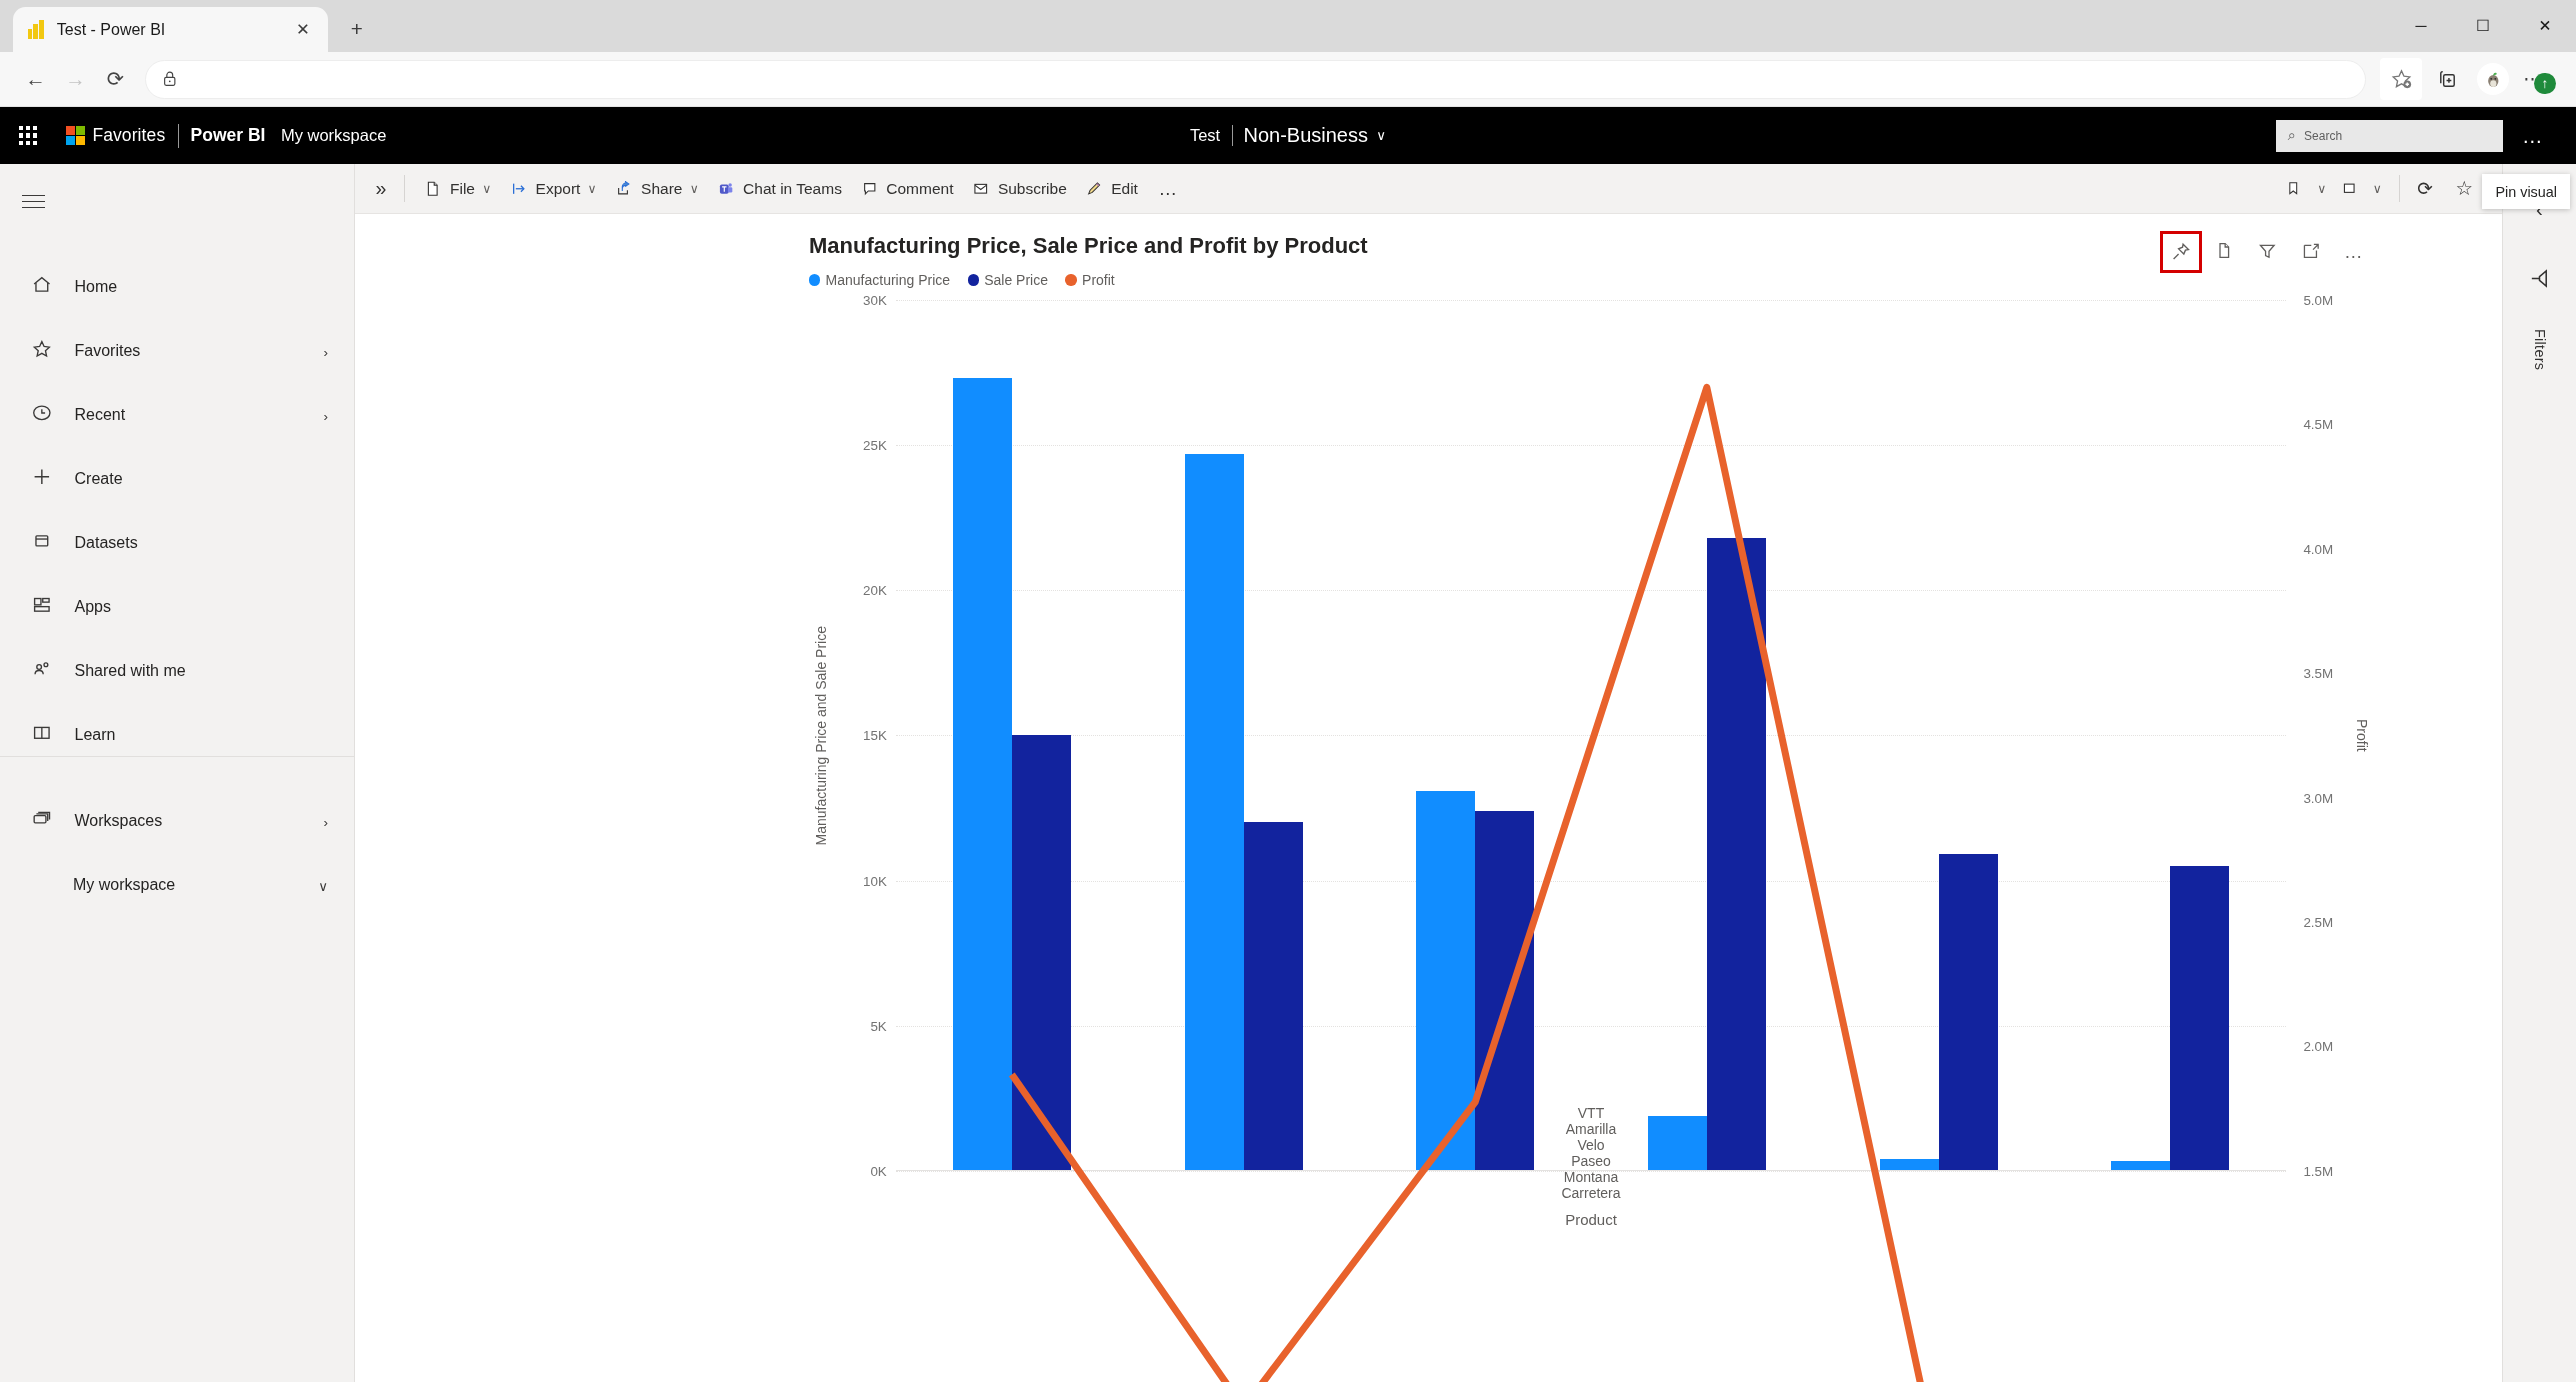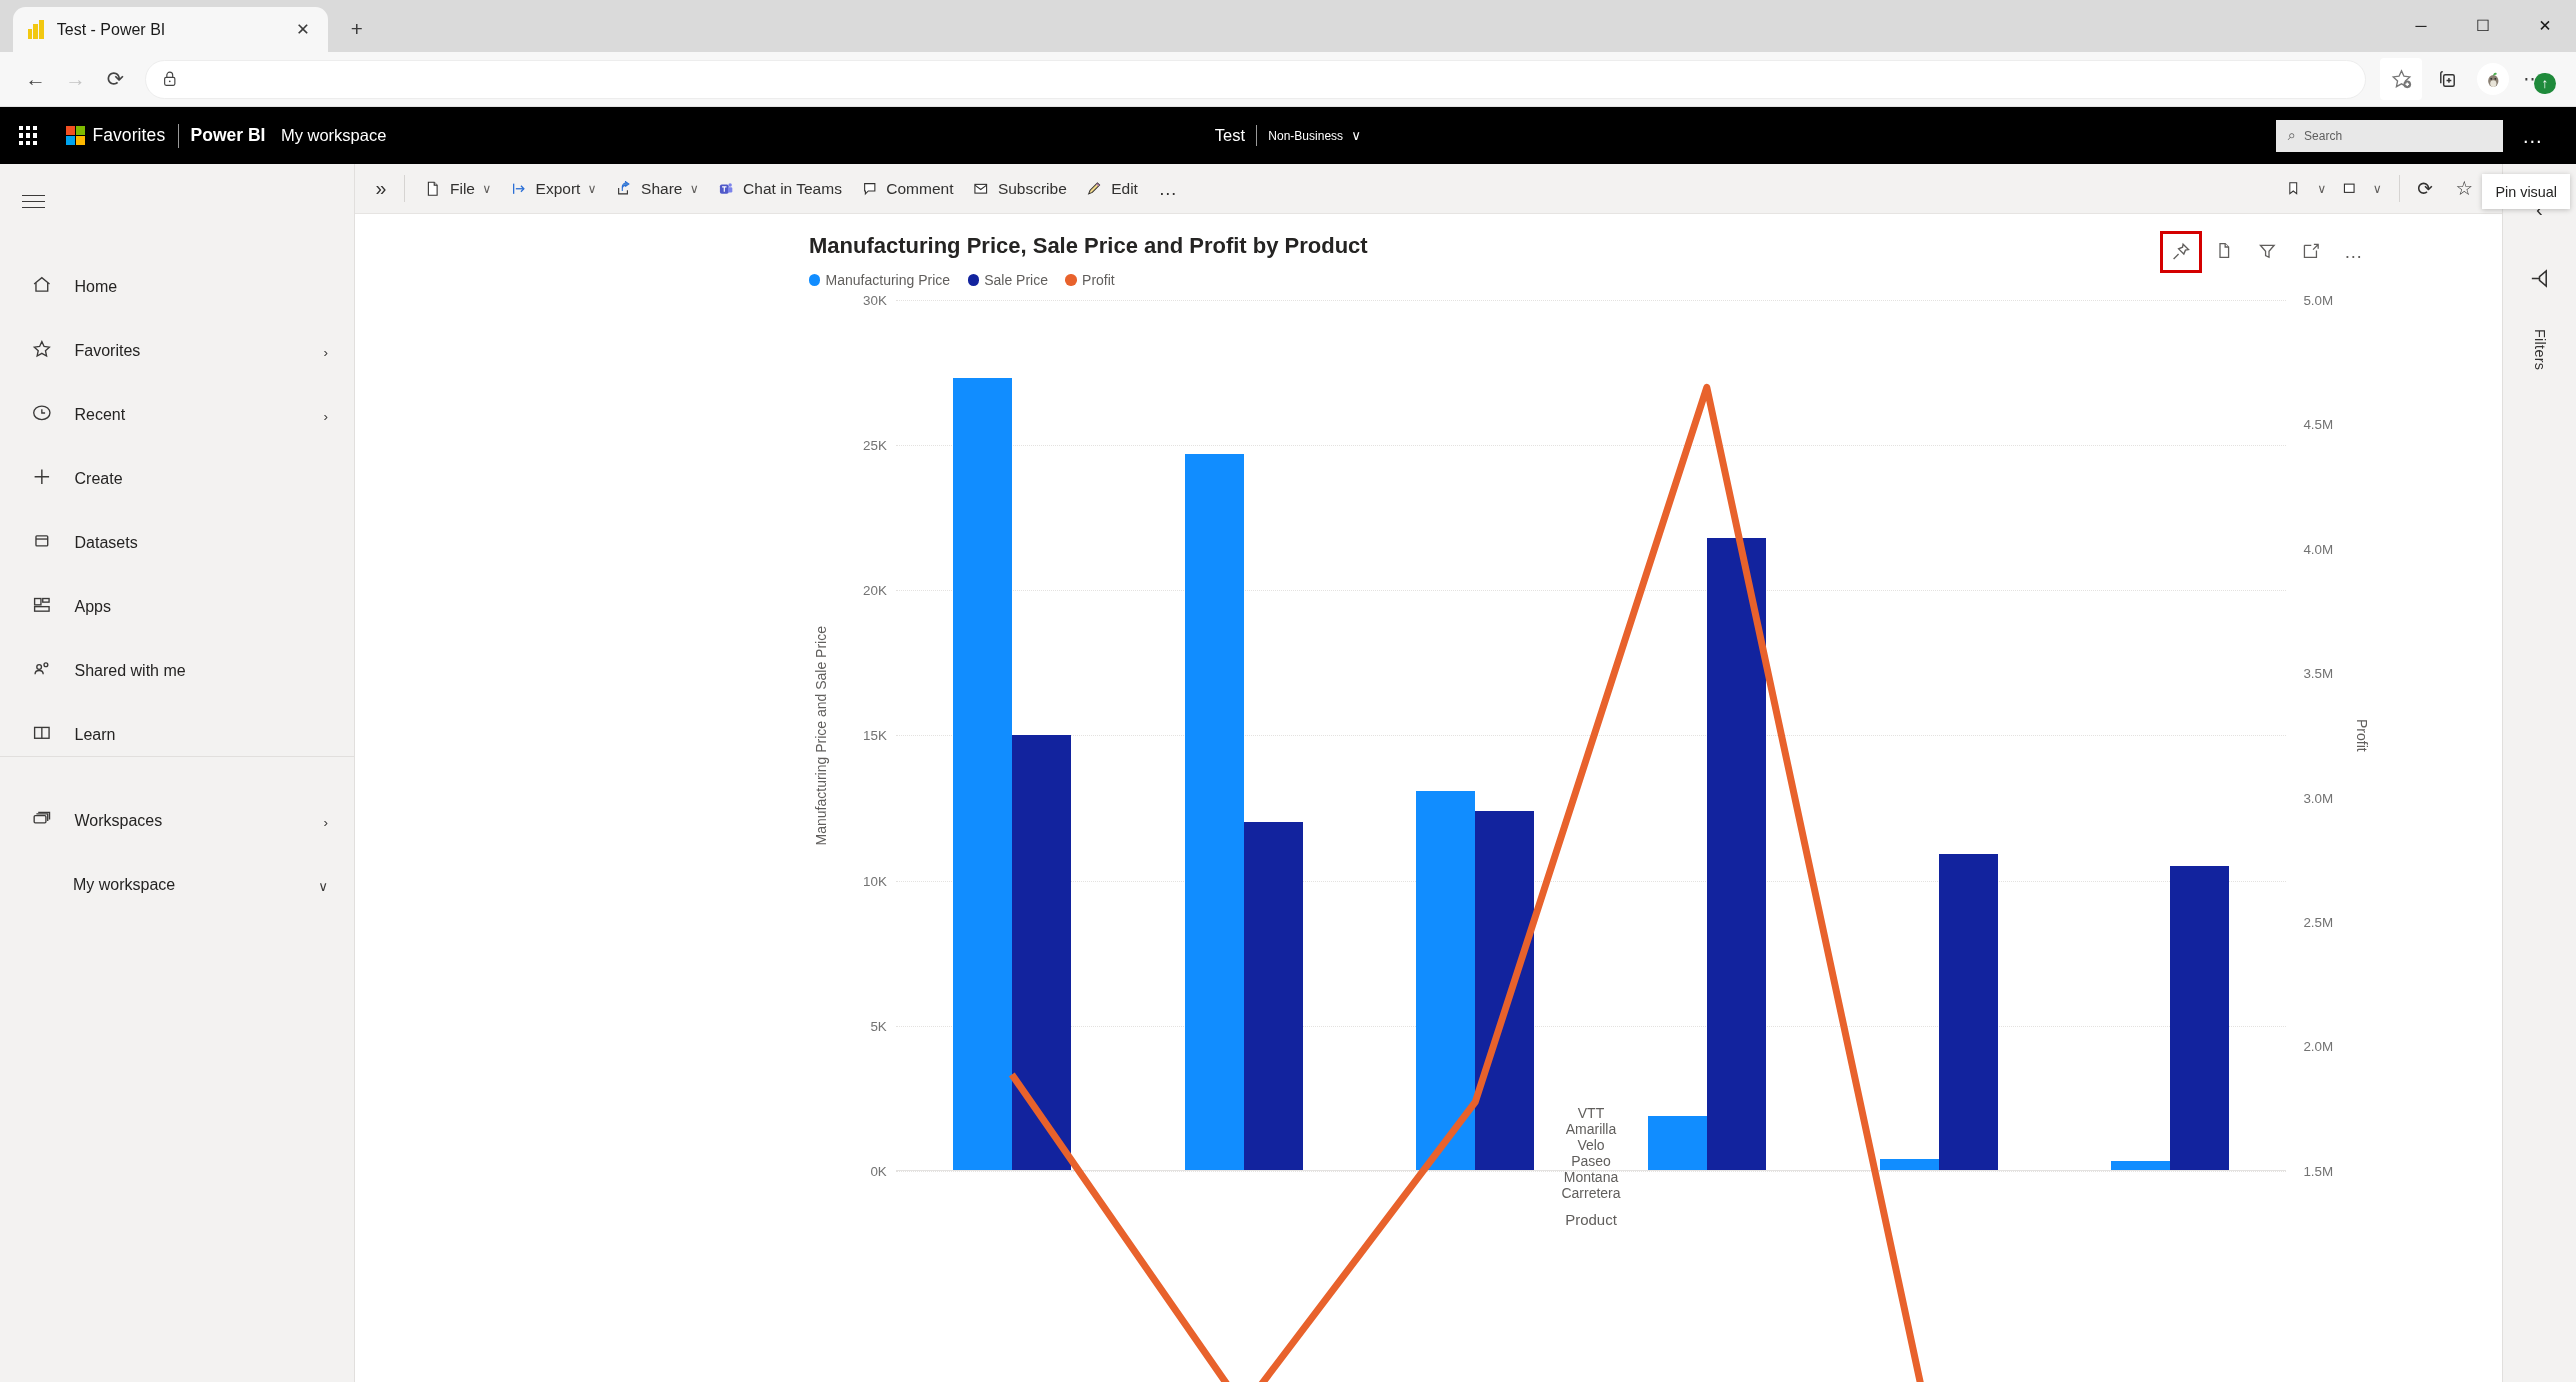--- a/index.html
+++ b/index.html
@@ -108,21 +108,21 @@
   .hdr-sep { width: 0.5px; height: 24px; background: #999; margin: 0 12.4px; }
   .pbi-brand { font-size: 17.5px; font-weight: bold; }
   .pbi-workspace { font-size: 16.5px; margin-left: 15.5px; }
   .hdr-center {
     position: absolute; left: 0; right: 0; display: flex;
     align-items: center; justify-content: center; gap: 0; pointer-events: none;
   }
   .hdr-center > * { pointer-events: auto; }
   .center-report { font-size: 16.5px; }
   .center-sep { width: 0.5px; height: 20.6px; background: #9a9a9a; margin: 0 11.4px; }
-  .center-label { font-size: 12px; }
+  .center-label { font-size: 20px; }
   .center-caret { font-size: 13.4px; margin-left: 8.3px; }
   .hdr-right {
     margin-left: auto; display: flex; align-items: center;
     padding-right: 18.6px; gap: 5.2px;
   }
   .pbi-search {
     width: 227px; height: 32px; background: #e8e8e8;
     display: flex; align-items: center; padding: 0 11.4px; color: #5e5e5e;
   }
   .pbi-search .mag { font-size: 14.4px; margin-right: 8.3px; }

